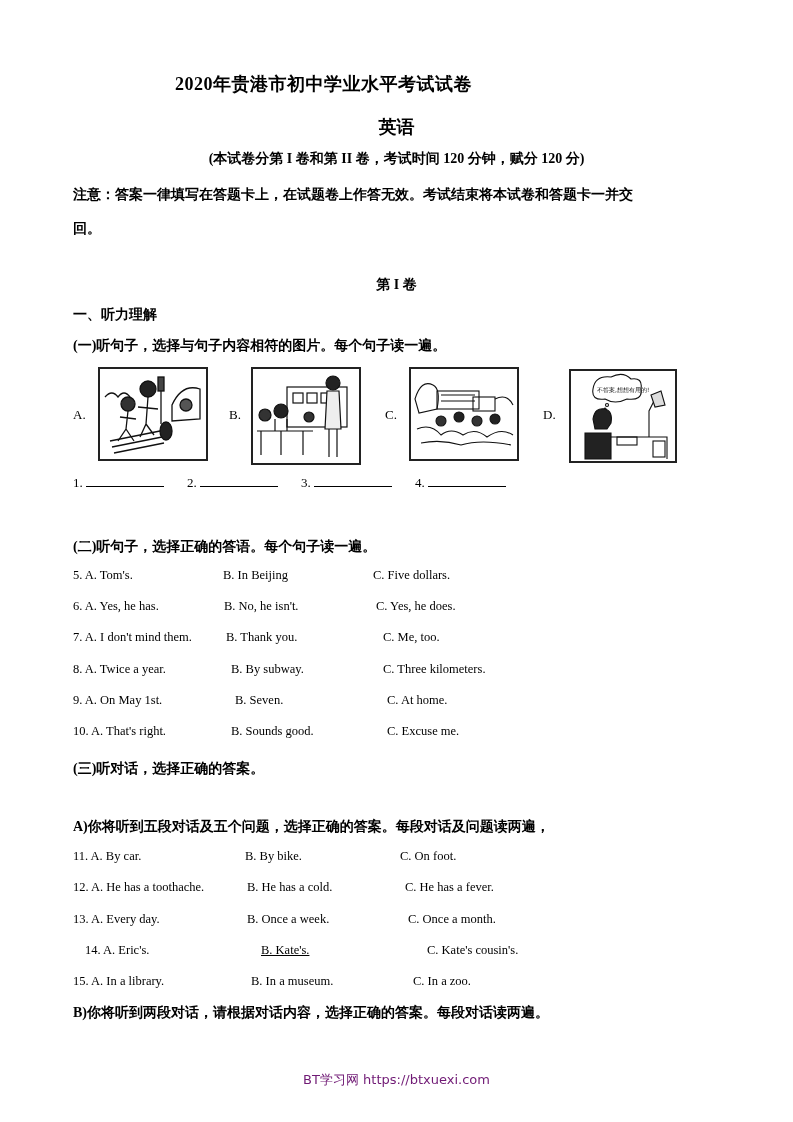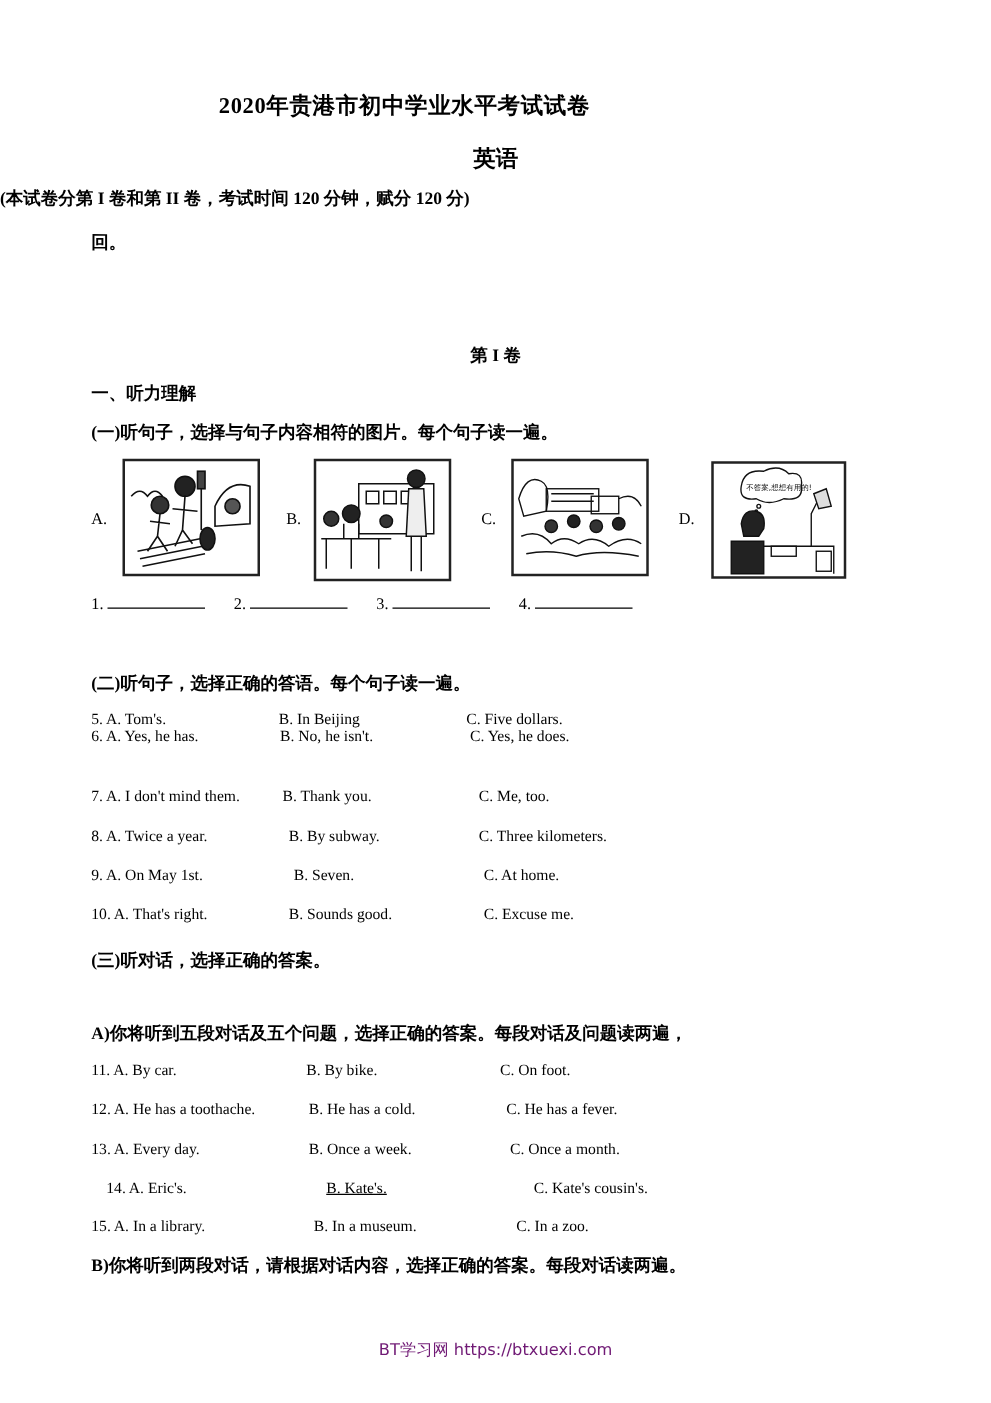--- a/index.html
+++ b/index.html
@@ -11,21 +11,21 @@
   .abs { position: absolute; }
   .title {
     top: 72px; left: 0; width: 647px; text-align: center;
     font-size: 18px; font-weight: bold; letter-spacing: 0.5px;
   }
   .subject {
     top: 115px; left: 0; width: 793px; text-align: center;
     font-size: 18px; font-weight: bold;
   }
   .note-scope {
-    top: 150px; left: 0; width: 793px; text-align: left;
+    top: 150px; left: 0; width: 793px; text-align: center;
     font-size: 14px; font-weight: bold;
   }
   .notice {
     top: 178px; left: 73px; width: 650px;
     font-size: 14px; font-weight: bold; line-height: 34px;
   }
   .section-vol {
     top: 276px; left: 0; width: 793px; text-align: center;
     font-size: 14px; font-weight: bold;
   }
@@ -51,20 +51,21 @@
 </style>
 </head>
 <body>
 
 <div>
 
   <div class="abs title">2020年贵港市初中学业水平考试试卷</div>
   <div class="abs subject">英语</div>
   <div class="abs note-scope">(本试卷分第 I 卷和第 II 卷，考试时间 120 分钟，赋分 120 分)</div>
   <div class="abs notice">
+    <div>注意：答案一律填写在答题卡上，在试题卷上作答无效。考试结束将本试卷和答题卡一并交</div>
     <div>回。</div>
   </div>
 
   <div class="abs section-vol">第 I 卷</div>
 
   <div class="abs h1" style="top:306px;">一、听力理解</div>
   <div class="abs h2" style="top:337px;">(一)听句子，选择与句子内容相符的图片。每个句子读一遍。</div>
 
   <div class="abs pic-label" style="top:407px;left:73px;">A.</div>
   <div class="abs pic-frame" style="top:367px;left:98px;width:106px;height:90px;">
@@ -150,21 +151,21 @@
     <span class="blank-item"><span>4.</span><span class="blank-line"></span></span>
   </div>
 
   <div class="abs h2" style="top:538px;">(二)听句子，选择正确的答语。每个句子读一遍。</div>
 
   <div class="abs q-row" style="top:568px;">
     <span style="left:0;">5. A. Tom's.</span>
     <span style="left:150px;">B. In Beijing</span>
     <span style="left:300px;">C. Five dollars.</span>
   </div>
-  <div class="abs q-row" style="top:582px;">
+  <div class="abs q-row" style="top:599px;">
     <span style="left:0;">6. A. Yes, he has.</span>
     <span style="left:151px;">B. No, he isn't.</span>
     <span style="left:303px;">C. Yes, he does.</span>
   </div>
   <div class="abs q-row" style="top:630px;">
     <span style="left:0;">7. A. I don't mind them.</span>
     <span style="left:153px;">B. Thank you.</span>
     <span style="left:310px;">C. Me, too.</span>
   </div>
   <div class="abs q-row" style="top:662px;">

